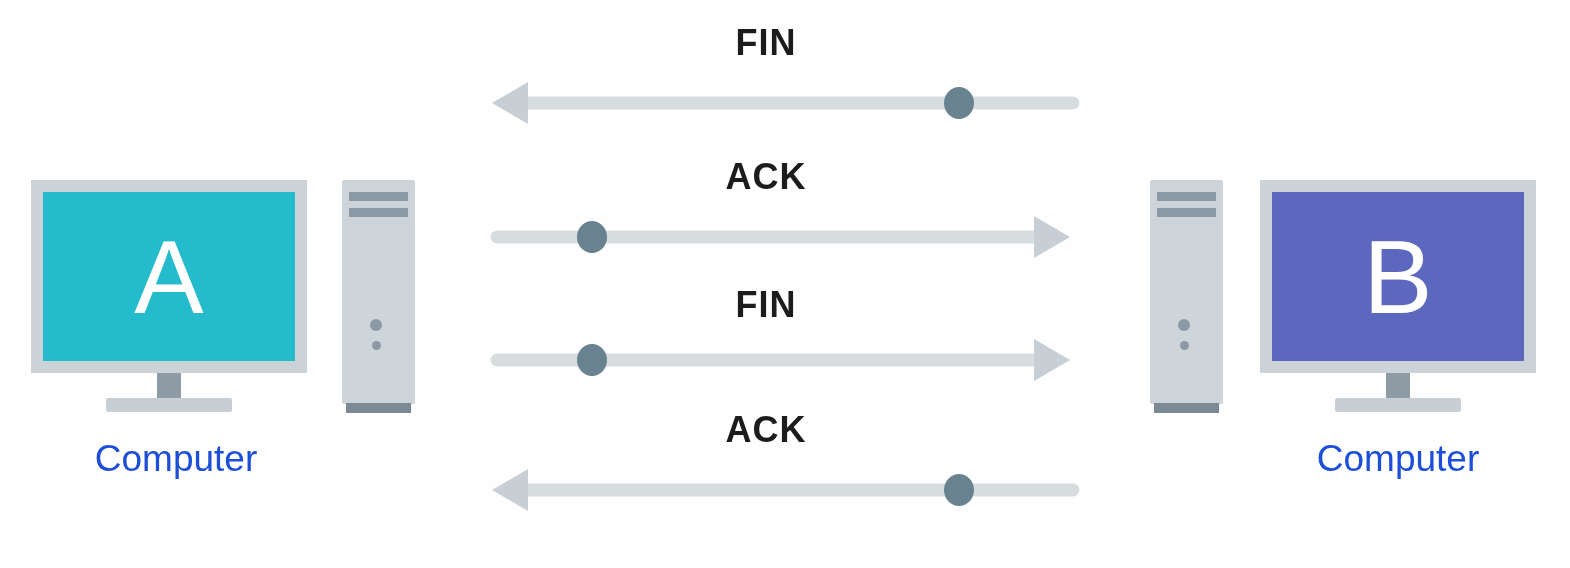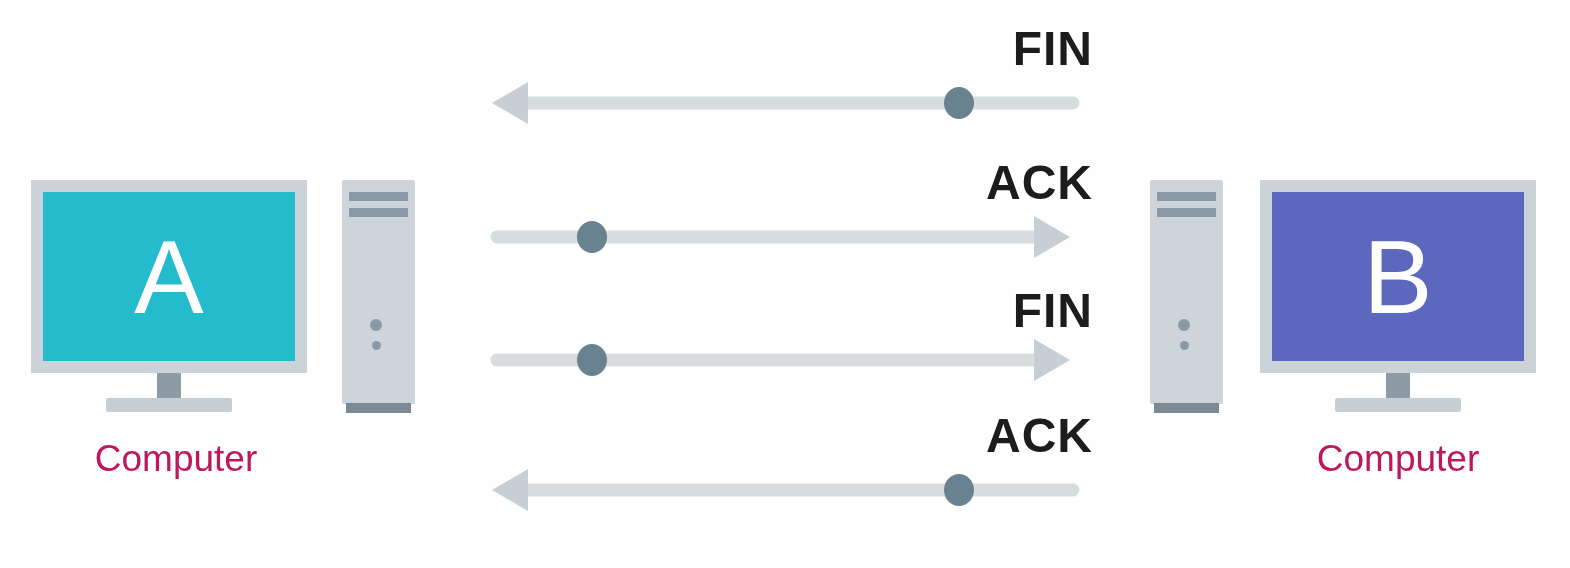--- a/index.html
+++ b/index.html
@@ -67,32 +67,32 @@
   .dot-small { left: 30px; top: 161px; width:  9px; height:  9px; }
   .tower-foot {
     position: absolute;
     left: 4px; top: 223px; width: 65px; height: 10px;
     background: #7b8a94;
   }
   .computer-label {
     position: absolute;
     width: 276px;
     text-align: center;
-    color: #be185d;
+    color: #1d4ed8;
     font-size: 37px;
     font-weight: 400;
   }
 
   
   .msg-label {
     position: absolute;
-    left: 483px; width: 610px;
-    text-align: right;
+    left: 461px; width: 610px;
+    text-align: center;
     color: #1c1c1e;
-    font-size: 48px;
+    font-size: 36px;
     font-weight: 700;
     letter-spacing: 1px;
     line-height: 1.1;
   }
   .msg-arrow {
     position: absolute;
     left: 480px;
     width: 610px; height: 60px;
   }
 </style>

